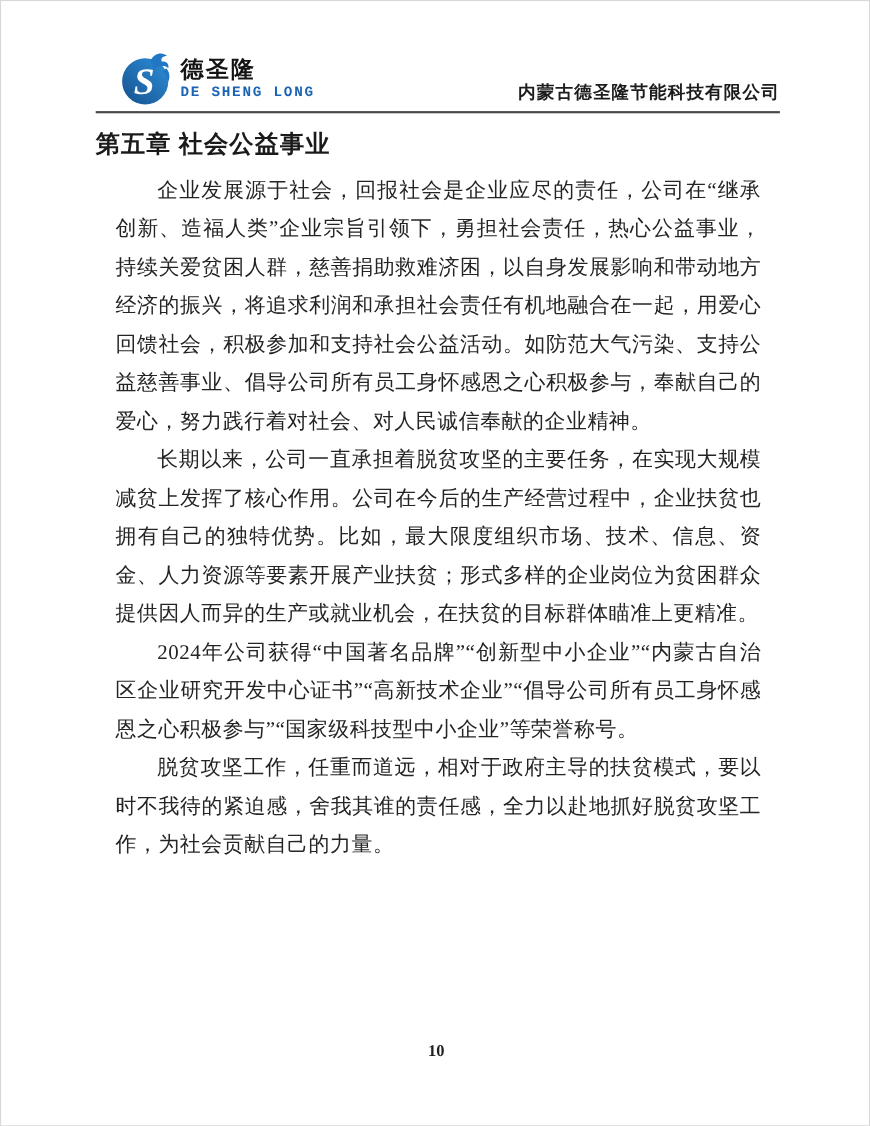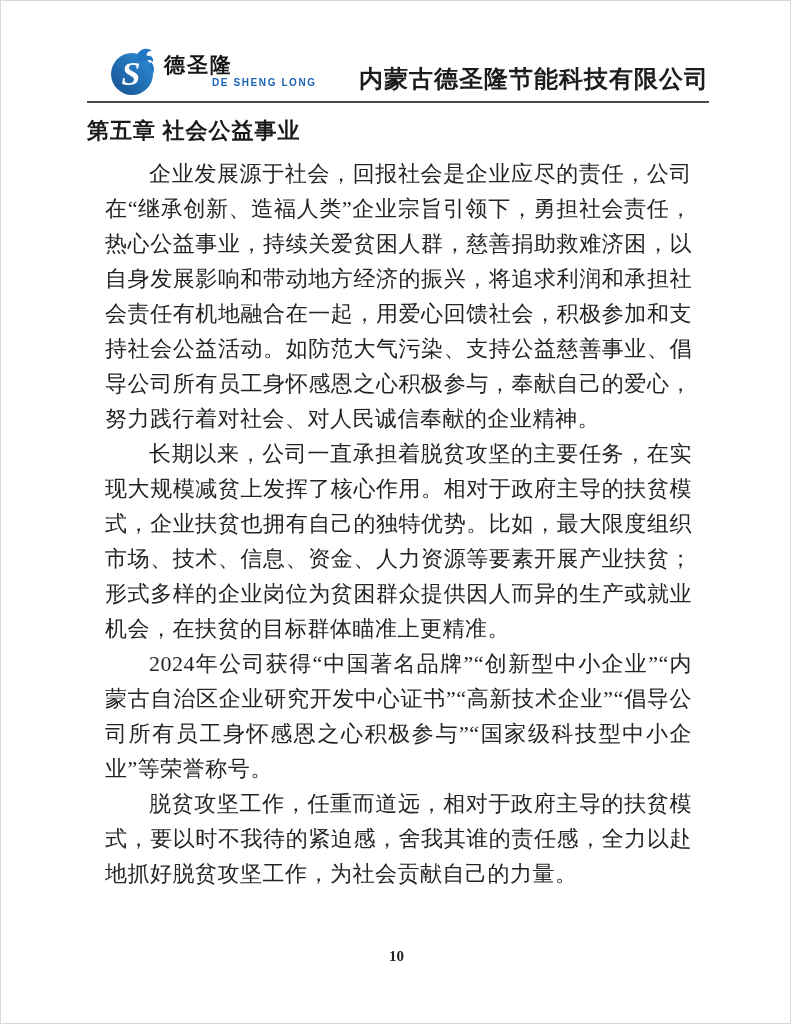--- a/index.html
+++ b/index.html
@@ -42,51 +42,50 @@
   .logo-mark { width: 52px; height: 52px; }
   .logo-text { display: flex; flex-direction: column; line-height: 1; }
   .logo-cn {
     font-size: 21px;
     font-weight: bold;
     color: #141414;
     letter-spacing: 2px;
     font-family: "Liberation Sans", sans-serif;
   }
   .logo-en {
-    font-size: 10px;
+    font-size: 13px;
     font-weight: bold;
     color: #1b63b5;
     letter-spacing: 1.6px;
     margin-top: 3px;
-    font-family: Liberation Sans, sans-serif;
-    margin-left: 48px;
+    font-family: Liberation Mono, monospace;
   }
   .company-name {
-    font-size: 24px;
+    font-size: 16px;
     font-weight: bold;
     color: #1c1c1c;
     letter-spacing: 1px;
     white-space: nowrap;
     padding-bottom: 2px;
   }
   
   .doc-title {
     text-align: left;
     font-size: 22px;
     font-weight: bold;
     color: #1a1a1a;
     margin: 13px 0 10px 0;
     letter-spacing: 1px;
   }
   .content {
     padding: 0 17px 0 18px;
   }
   .content p {
     margin: 0;
-    font-size: 22px;
+    font-size: 19px;
     line-height: 35px;
     text-align: justify;
     text-indent: 2em;
     color: #242424;
     letter-spacing: 0.5px;
   }
   
   .page-number {
     position: absolute;
     bottom: 58px;
@@ -124,20 +123,20 @@
         <span class="logo-en">DE SHENG LONG</span>
       </div>
     </div>
     <div class="company-name">内蒙古德圣隆节能科技有限公司</div>
   </div>
 
   <h1 class="doc-title">第五章 社会公益事业</h1>
 
   <div class="content">
     <p>企业发展源于社会，回报社会是企业应尽的责任，公司在“继承创新、造福人类”企业宗旨引领下，勇担社会责任，热心公益事业，持续关爱贫困人群，慈善捐助救难济困，以自身发展影响和带动地方经济的振兴，将追求利润和承担社会责任有机地融合在一起，用爱心回馈社会，积极参加和支持社会公益活动。如防范大气污染、支持公益慈善事业、倡导公司所有员工身怀感恩之心积极参与，奉献自己的爱心，努力践行着对社会、对人民诚信奉献的企业精神。</p>
-    <p>长期以来，公司一直承担着脱贫攻坚的主要任务，在实现大规模减贫上发挥了核心作用。相对于政府主导的扶贫模式，企业扶贫也拥有自己的独特优势。比如，最大限度组织市场、技术、信息、资金、人力资源等要素开展产业扶贫；形式多样的企业岗位为贫困群众提供因人而异的生产或就业机会，在扶贫的目标群体瞄准上更精准。</p>
+    <p>长期以来，公司一直承担着脱贫攻坚的主要任务，在实现大规模减贫上发挥了核心作用。公司在今后的生产经营过程中，企业扶贫也拥有自己的独特优势。比如，最大限度组织市场、技术、信息、资金、人力资源等要素开展产业扶贫；形式多样的企业岗位为贫困群众提供因人而异的生产或就业机会，在扶贫的目标群体瞄准上更精准。</p>
     <p>2024年公司获得“中国著名品牌”“创新型中小企业”“内蒙古自治区企业研究开发中心证书”“高新技术企业”“倡导公司所有员工身怀感恩之心积极参与”“国家级科技型中小企业”等荣誉称号。</p>
     <p>脱贫攻坚工作，任重而道远，相对于政府主导的扶贫模式，要以时不我待的紧迫感，舍我其谁的责任感，全力以赴地抓好脱贫攻坚工作，为社会贡献自己的力量。</p>
   </div>
 
   <div class="page-number">10</div>
 
 </div>
 
 </body></html>

